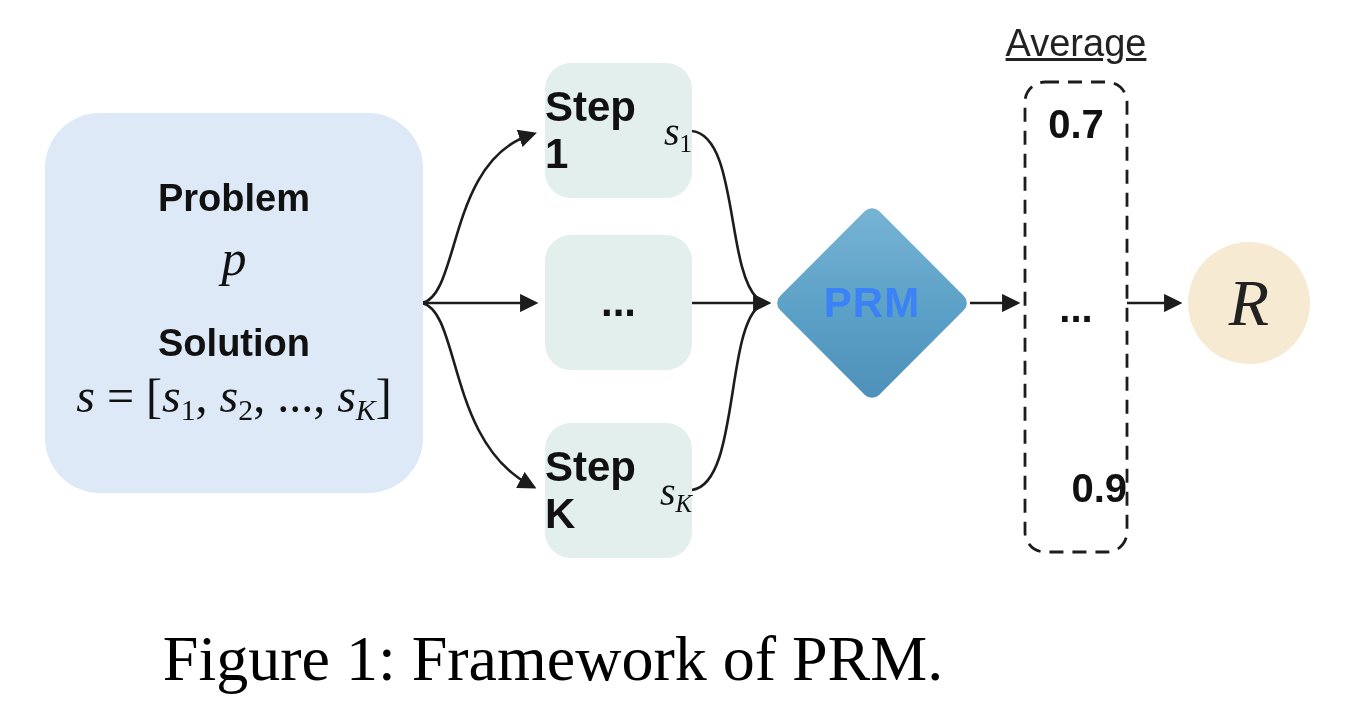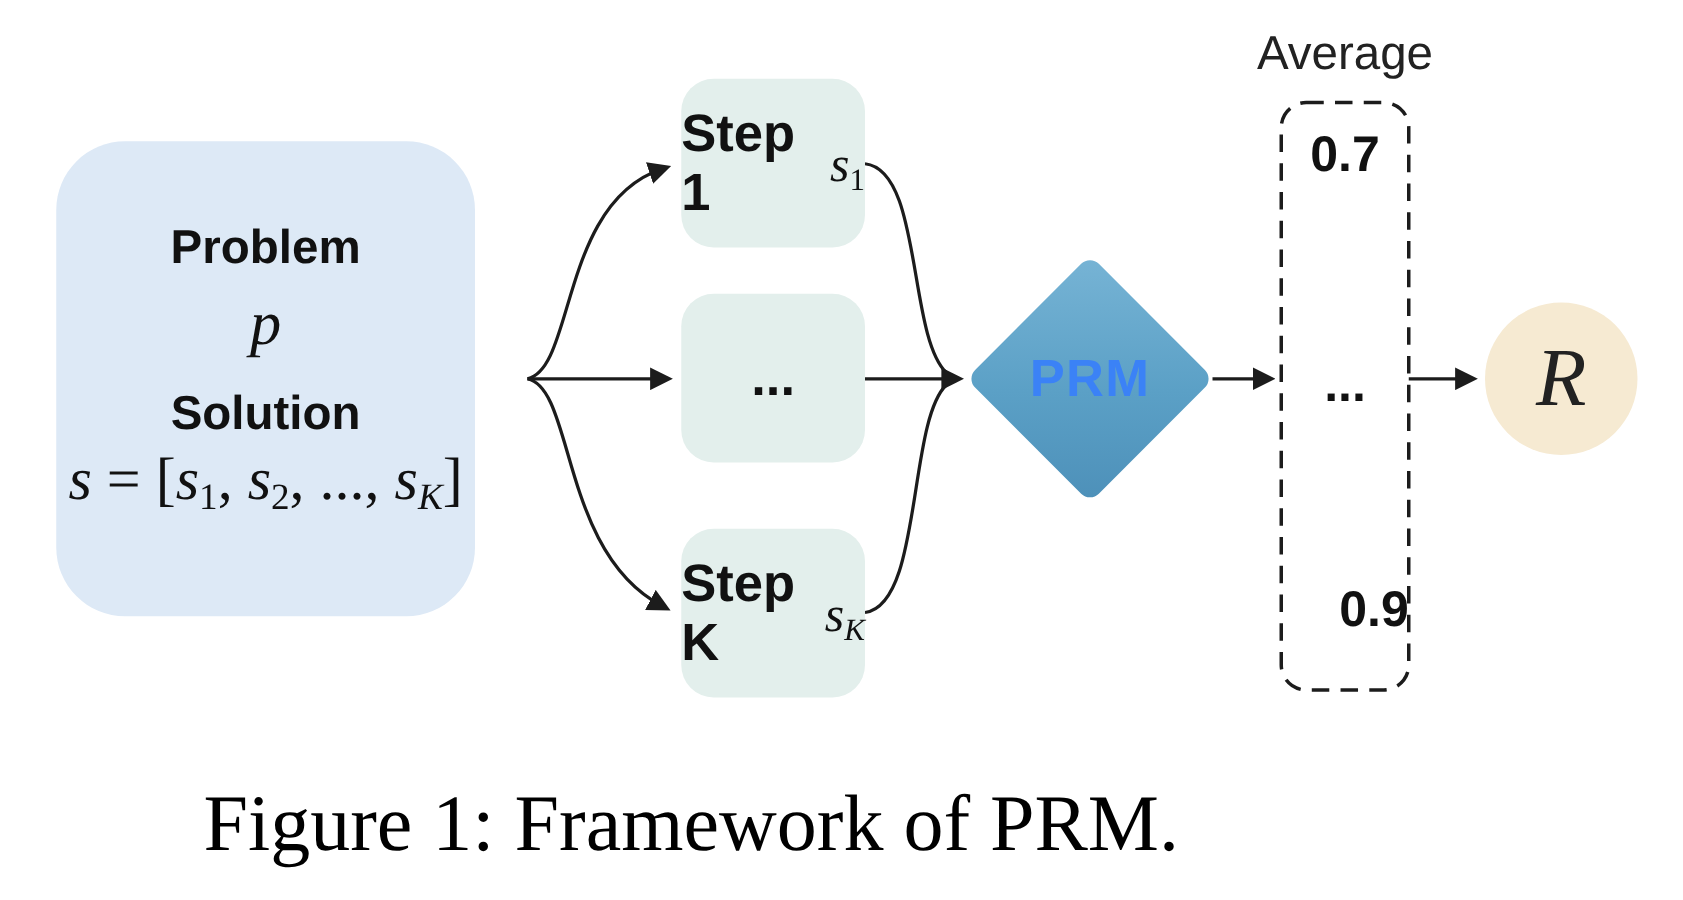--- a/index.html
+++ b/index.html
@@ -2,27 +2,27 @@
 <html><head>
 <meta charset="utf-8">
 <style>
   html,body{margin:0;padding:0;background:#ffffff;}
   .stage{
     position:relative;width:1346px;height:720px;background:#ffffff;
     font-family:"Liberation Sans",sans-serif;color:#111;overflow:hidden;
   }
   
   .problem-box{
-    position:absolute;left:45px;top:113px;width:335px;height:380px;
+    position:absolute;left:45px;top:113px;width:378px;height:380px;
     background:#dde9f6;border-radius:55px;
     display:flex;flex-direction:column;align-items:center;
   }
   .pb-title{font-size:38px;font-weight:bold;line-height:1.15;}
   .pb-title.first{margin-top:64px;}
-  .pb-title.second{margin-top:24px;text-align:center;}
+  .pb-title.second{margin-top:36px;text-align:center;}
   .math{font-family:"Liberation Serif",serif;font-style:italic;}
   .pb-symbol{font-size:50px;line-height:1.1;margin-top:10px;}
   .pb-formula{font-size:48px;line-height:1.2;margin-top:2px;white-space:pre;}
   .rm{font-style:normal;}
   sub{font-size:0.62em;vertical-align:-0.28em;line-height:0;}
   
   .step-box{
     position:absolute;left:545px;width:147px;height:135px;
     background:#e3efec;border-radius:26px;
     display:flex;flex-direction:row;align-items:center;justify-content:center;
@@ -39,21 +39,21 @@
     background:linear-gradient(135deg,#77b4d5 0%,#5ba0c6 55%,#4d90b9 100%);
   }
   .prm-label{
     position:absolute;left:802px;top:233px;width:140px;height:140px;
     display:flex;align-items:center;justify-content:center;
     color:#3b82f6;font-size:42px;font-weight:bold;letter-spacing:1px;
   }
   
   .average-label{
     position:absolute;left:1001px;top:22px;width:150px;
-    text-align:center;font-size:38px;font-weight:normal;color:#222;
+    text-align:center;font-size:38px;font-weight:normal;color:#222;text-decoration:underline;
   }
   .score{
     position:absolute;left:1025px;width:102px;text-align:center;
     font-size:40px;font-weight:bold;line-height:1.2;
   }
   .score-top{top:100px;}
   .score-mid{top:284px;}
   .score-bottom{top:464px;text-align:right;}
   
   .result-circle{

